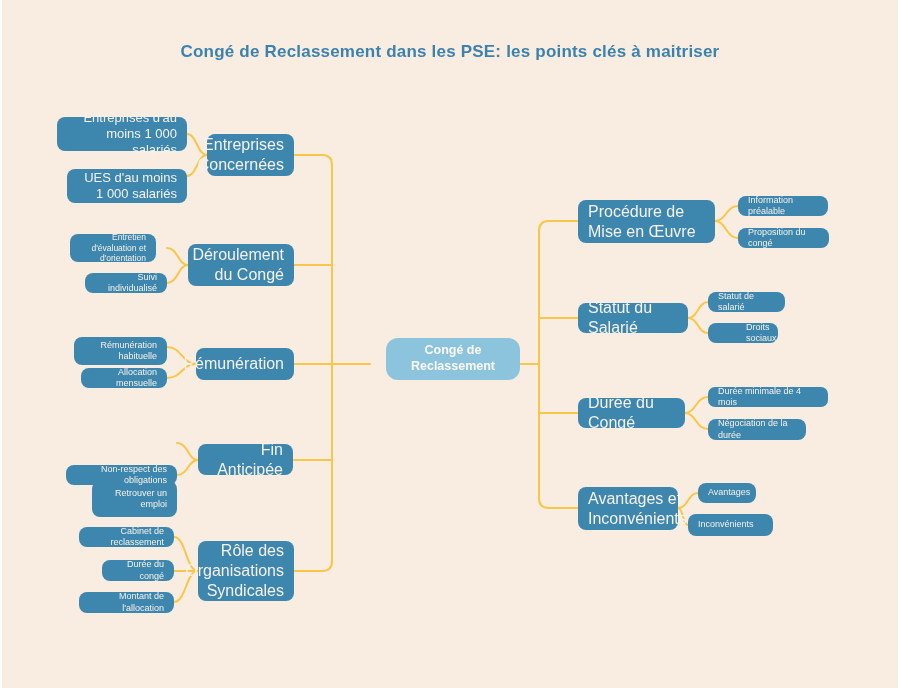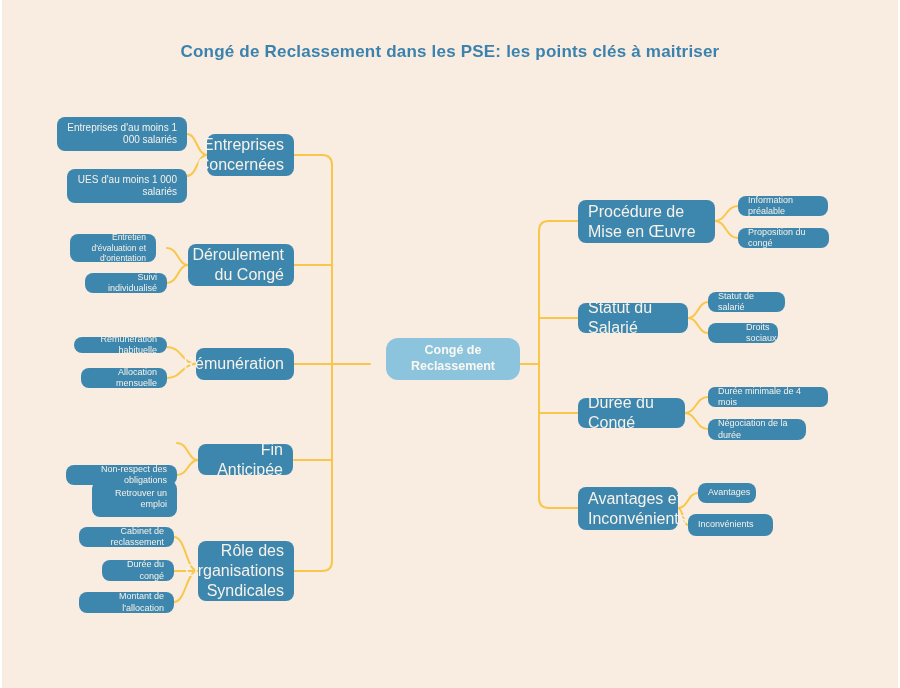--- a/index.html
+++ b/index.html
@@ -25,21 +25,21 @@
     color:#f6f2ea;
     border-radius:8px;
     display:flex;align-items:center;
     box-sizing:border-box;
     line-height:1.25;
   }
   .node.align-r{justify-content:flex-end;text-align:right;padding:3px 10px;}
   .node.align-l{justify-content:flex-start;text-align:left;padding:3px 10px;}
   .parent{font-size:16px;}
   .leaf{font-size:9px;}
-  .leaf.big{font-size:10px;}
+  .leaf.big{font-size:13px;}
   .leaf.tiny{font-size:8.5px;}
   .central{
     background:#8cc4dd;
     border-radius:12px;
     font-size:12.5px;font-weight:bold;
     justify-content:center;text-align:center;
     color:#fbf8f2;
   }
 </style>
 </head>
@@ -88,21 +88,21 @@
   <div class="node central" style="left:384px;top:338px;width:134px;height:42px;">Congé de Reclassement</div>
 
   <div class="node leaf big align-r" style="left:55px;top:117px;width:130px;height:34px;">Entreprises d'au moins 1 000 salariés</div>
   <div class="node leaf big align-r" style="left:65px;top:169px;width:120px;height:34px;">UES d'au moins 1 000 salariés</div>
   <div class="node parent align-r" style="left:205px;top:134px;width:87px;height:42px;">Entreprises Concernées</div>
 
   <div class="node leaf tiny align-r" style="left:68px;top:234px;width:86px;height:28px;">Entretien d'évaluation et d'orientation</div>
   <div class="node leaf align-r" style="left:83px;top:273px;width:82px;height:20px;">Suivi individualisé</div>
   <div class="node parent align-r" style="left:186px;top:244px;width:106px;height:42px;">Déroulement du Congé</div>
 
-  <div class="node leaf align-r" style="left:72px;top:337px;width:93px;height:16px;">Rémunération habituelle</div>
+  <div class="node leaf align-r" style="left:72px;top:337px;width:93px;height:28px;">Rémunération habituelle</div>
   <div class="node leaf align-r" style="left:79px;top:368px;width:86px;height:20px;">Allocation mensuelle</div>
   <div class="node parent align-r" style="left:194px;top:348px;width:98px;height:32px;">Rémunération</div>
 
   <div class="node leaf align-r" style="left:90px;top:433px;width:85px;height:36px;margin-top:48px;">Retrouver un emploi</div>
   <div class="node leaf align-r" style="left:64px;top:465px;width:111px;height:20px;">Non-respect des obligations</div>
   <div class="node parent align-r" style="left:196px;top:444px;width:95px;height:31px;">Fin Anticipée</div>
 
   <div class="node leaf align-r" style="left:77px;top:527px;width:95px;height:20px;">Cabinet de reclassement</div>
   <div class="node leaf align-r" style="left:100px;top:560px;width:72px;height:21px;">Durée du congé</div>
   <div class="node leaf align-r" style="left:77px;top:592px;width:95px;height:21px;">Montant de l'allocation</div>

